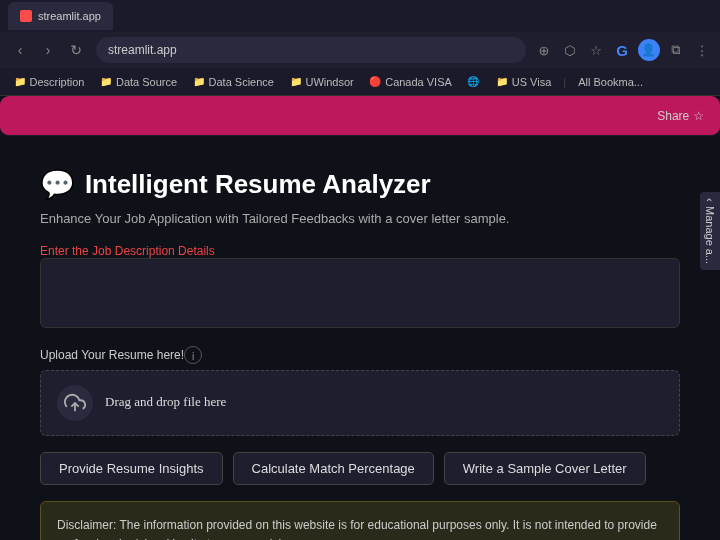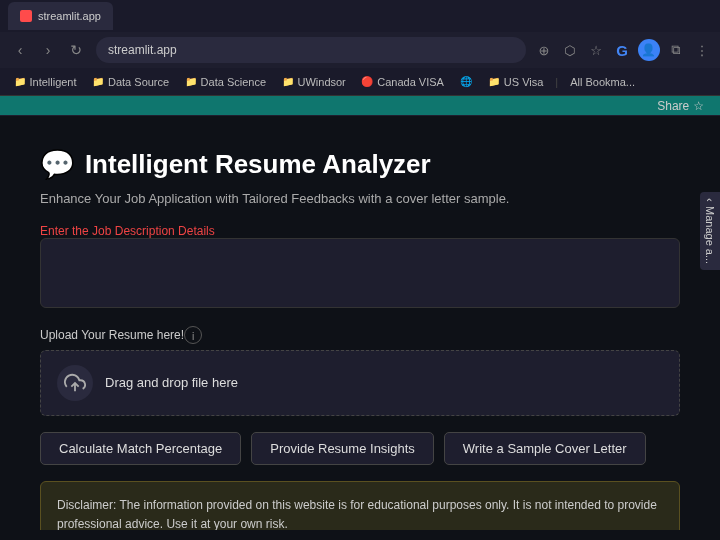--- a/index.html
+++ b/index.html
@@ -127,28 +127,29 @@
       font-size: 10px;
     }
 
     .bookmark-sep {
       color: #444;
       margin: 0 2px;
     }
 
     
     .page-header {
-      background: #0f766e;
-      height: 20px;
+      background: #be185d;
+      height: 40px;
       display: flex;
       align-items: center;
       justify-content: flex-end;
       padding: 0 16px;
       border-bottom: 1px solid #1e1e2e;
       gap: 8px;
+      border-radius: 9px;
     }
 
     .share-btn {
       font-size: 12px;
       color: #ccc;
       display: flex;
       align-items: center;
       gap: 4px;
     }
 
@@ -255,20 +256,21 @@
       align-items: center;
       justify-content: center;
       font-size: 18px;
       color: #888;
     }
 
     .upload-text-primary {
       font-size: 13px;
       color: #ddd;
       margin-bottom: 2px;
+      font-family: Liberation Serif, serif;
     }
 
     .upload-text-secondary {
       font-size: 11px;
       color: #777;
     }
 
     .browse-btn {
       background: #2a2a3e;
       border: 1px solid #555;
@@ -358,21 +360,21 @@
     <div class="toolbar-icon" style="color:#4285f4;font-weight:bold;font-size:15px;">G</div>
     <div class="toolbar-icon" style="background:#3b82f6;border-radius:50%;width:22px;height:22px;display:flex;align-items:center;justify-content:center;font-size:12px;">👤</div>
     <div class="toolbar-icon">⧉</div>
     <div class="toolbar-icon">⋮</div>
   </div>
 </div>
 
 <div class="browser-bookmarks">
   <div class="bookmark-item">
     <span class="bookmark-icon">📁</span>
-    <span>Intelligent</span>
+    <span>Description</span>
   </div>
   <div class="bookmark-item">
     <span class="bookmark-icon">📁</span>
     <span>Data Source</span>
   </div>
   <div class="bookmark-item">
     <span class="bookmark-icon">📁</span>
     <span>Data Science</span>
   </div>
   <div class="bookmark-item">
@@ -438,22 +440,22 @@
         </div>
         <div>
           <p class="upload-text-primary">Drag and drop file here</p>
         </div>
       </div>
     </div>
   </div>
 
   
   <div class="action-buttons">
+    <button class="action-btn">Provide Resume Insights</button>
     <button class="action-btn">Calculate Match Percentage</button>
-    <button class="action-btn">Provide Resume Insights</button>
     <button class="action-btn">Write a Sample Cover Letter</button>
   </div>
 
   
   <div class="disclaimer-box">
     <p>Disclaimer: The information provided on this website is for educational purposes only. It is not intended to provide professional advice. Use it at your own risk.</p>
 
   </div>
 
 </div>

